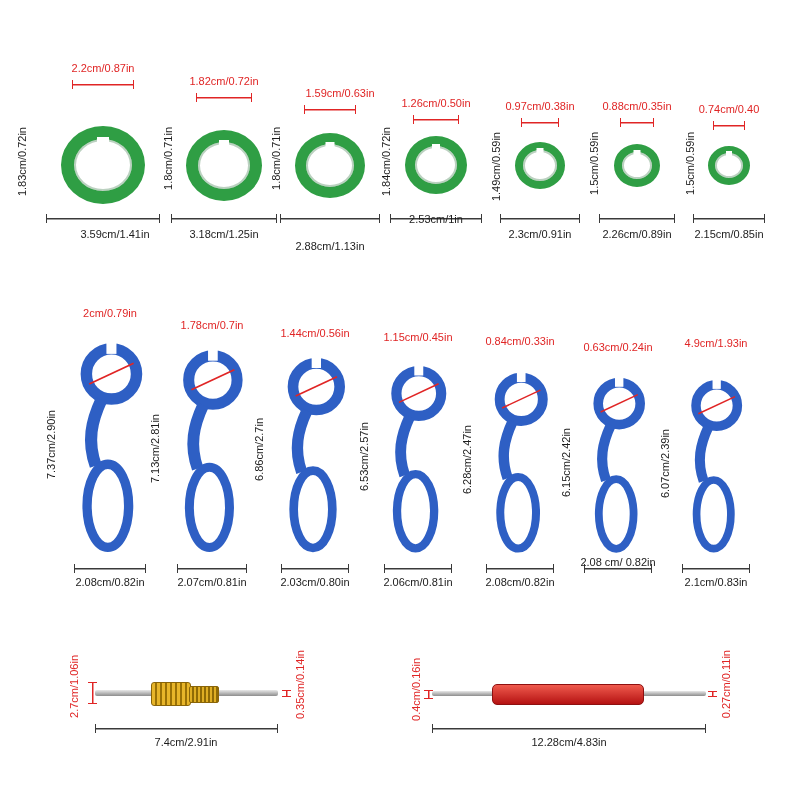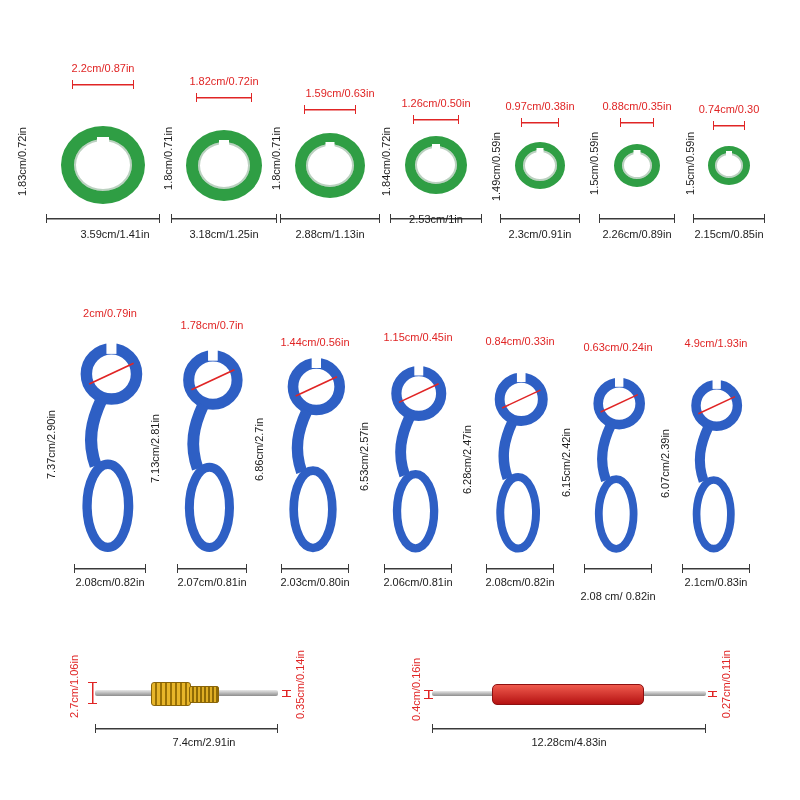--- a/index.html
+++ b/index.html
@@ -65,21 +65,21 @@
   <div class="dim-h blk" style="left:171px;top:214px;width:106px"></div>
   <div class="lbl" style="left:224px;top:228px">3.18cm/1.25in</div>
 
   <div class="lbl red" style="left:340px;top:87px">1.59cm/0.63in</div>
   <div class="dim-h red" style="left:304px;top:105px;width:52px"></div>
   <div class="clip" style="left:295px;top:133px;width:70px;height:65px;border-width:11px">
       <div class="notch" style="width:9px;height:16px"></div>
     </div>
   <div class="vlbl" style="left:270px;top:127px">1.8cm/0.71in</div>
   <div class="dim-h blk" style="left:280px;top:214px;width:100px"></div>
-  <div class="lbl" style="left:330px;top:228px">2.88cm/1.13in</div>
+  <div class="lbl" style="left:330px;top:240px">2.88cm/1.13in</div>
 
   <div class="lbl red" style="left:436px;top:97px">1.26cm/0.50in</div>
   <div class="dim-h red" style="left:413px;top:115px;width:46px"></div>
   <div class="clip" style="left:405px;top:136px;width:62px;height:58px;border-width:10px">
       <div class="notch" style="width:8px;height:15px"></div>
     </div>
   <div class="vlbl" style="left:380px;top:127px">1.84cm/0.72in</div>
   <div class="dim-h blk" style="left:390px;top:214px;width:92px"></div>
   <div class="lbl" style="left:436px;top:213px">2.53cm/1in</div>
 
@@ -94,21 +94,21 @@
 
   <div class="lbl red" style="left:637px;top:100px">0.88cm/0.35in</div>
   <div class="dim-h red" style="left:620px;top:118px;width:34px"></div>
   <div class="clip" style="left:614px;top:144px;width:46px;height:43px;border-width:8px">
       <div class="notch" style="width:7px;height:13px"></div>
     </div>
   <div class="vlbl" style="left:588px;top:132px">1.5cm/0.59in</div>
   <div class="dim-h blk" style="left:599px;top:214px;width:76px"></div>
   <div class="lbl" style="left:637px;top:228px">2.26cm/0.89in</div>
 
-  <div class="lbl red" style="left:729px;top:103px">0.74cm/0.30</div>
+  <div class="lbl red" style="left:729px;top:103px">0.74cm/0.40</div>
   <div class="dim-h red" style="left:713px;top:121px;width:32px"></div>
   <div class="clip" style="left:708px;top:146px;width:42px;height:39px;border-width:7px">
       <div class="notch" style="width:6px;height:12px"></div>
     </div>
   <div class="vlbl" style="left:684px;top:132px">1.5cm/0.59in</div>
   <div class="dim-h blk" style="left:693px;top:214px;width:72px"></div>
   <div class="lbl" style="left:729px;top:228px">2.15cm/0.85in</div>
 
   <div class="lbl red" style="left:110px;top:307px">2cm/0.79in</div>
   <svg class="tool" style="left:67px;top:341px;width:86px;height:215px">
@@ -119,21 +119,21 @@
   <div class="lbl" style="left:110px;top:576px">2.08cm/0.82in</div>
 
   <div class="lbl red" style="left:212px;top:319px">1.78cm/0.7in</div>
   <svg class="tool" style="left:170px;top:348px;width:83px;height:208px">
       <use href="#blue-tool"></use>
     </svg>
   <div class="vlbl" style="left:149px;top:414px">7.13cm/2.81in</div>
   <div class="dim-h blk" style="left:177px;top:564px;width:70px"></div>
   <div class="lbl" style="left:212px;top:576px">2.07cm/0.81in</div>
 
-  <div class="lbl red" style="left:315px;top:336px">1.44cm/0.56in</div>
+  <div class="lbl red" style="left:315px;top:327px">1.44cm/0.56in</div>
   <svg class="tool" style="left:275px;top:356px;width:80px;height:200px">
       <use href="#blue-tool"></use>
     </svg>
   <div class="vlbl" style="left:253px;top:418px">6.86cm/2.7in</div>
   <div class="dim-h blk" style="left:281px;top:564px;width:68px"></div>
   <div class="lbl" style="left:315px;top:576px">2.03cm/0.80in</div>
 
   <div class="lbl red" style="left:418px;top:331px">1.15cm/0.45in</div>
   <svg class="tool" style="left:379px;top:364px;width:77px;height:192px">
       <use href="#blue-tool"></use>
@@ -149,39 +149,39 @@
   <div class="vlbl" style="left:461px;top:425px">6.28cm/2.47in</div>
   <div class="dim-h blk" style="left:486px;top:564px;width:68px"></div>
   <div class="lbl" style="left:520px;top:576px">2.08cm/0.82in</div>
 
   <div class="lbl red" style="left:618px;top:341px">0.63cm/0.24in</div>
   <svg class="tool" style="left:582px;top:376px;width:72px;height:180px">
       <use href="#blue-tool"></use>
     </svg>
   <div class="vlbl" style="left:560px;top:428px">6.15cm/2.42in</div>
   <div class="dim-h blk" style="left:584px;top:564px;width:68px"></div>
-  <div class="lbl" style="left:618px;top:590px">2.08 cm/ 0.82in</div>
+  <div class="lbl" style="left:618px;top:556px">2.08 cm/ 0.82in</div>
 
   <div class="lbl red" style="left:716px;top:337px">4.9cm/1.93in</div>
   <svg class="tool" style="left:680px;top:378px;width:71px;height:178px">
       <use href="#blue-tool"></use>
     </svg>
   <div class="vlbl" style="left:659px;top:429px">6.07cm/2.39in</div>
   <div class="dim-h blk" style="left:682px;top:564px;width:68px"></div>
   <div class="lbl" style="left:716px;top:576px">2.1cm/0.83in</div>
 
   <div class="vlbl red" style="left:68px;top:655px">2.7cm/1.06in</div>
   <div class="dim-v red" style="left:88px;top:682px;height:22px"></div>
   <div class="rod" style="left:95px;top:690px;width:183px;height:6px"></div>
   <div class="knurl-big" style="left:151px;top:682px;width:38px;height:22px"></div>
   <div class="knurl-small" style="left:189px;top:686px;width:28px;height:15px"></div>
   <div class="dim-v red" style="left:282px;top:690px;height:7px"></div>
   <div class="vlbl red" style="left:294px;top:650px">0.35cm/0.14in</div>
   <div class="dim-h blk" style="left:95px;top:724px;width:183px"></div>
-  <div class="lbl" style="left:204px;top:736px">7.4cm/2.91in</div>
+  <div class="lbl" style="left:186px;top:736px">7.4cm/2.91in</div>
 
   <div class="vlbl red" style="left:410px;top:658px">0.4cm/0.16in</div>
   <div class="dim-v red" style="left:424px;top:690px;height:9px"></div>
   <div class="rod" style="left:432px;top:691px;width:274px;height:5px"></div>
   <div class="handle" style="left:492px;top:684px;width:150px;height:19px"></div>
   <div class="dim-v red" style="left:708px;top:691px;height:6px"></div>
   <div class="vlbl red" style="left:720px;top:650px">0.27cm/0.11in</div>
   <div class="dim-h blk" style="left:432px;top:724px;width:274px"></div>
   <div class="lbl" style="left:569px;top:736px">12.28cm/4.83in</div>
 

